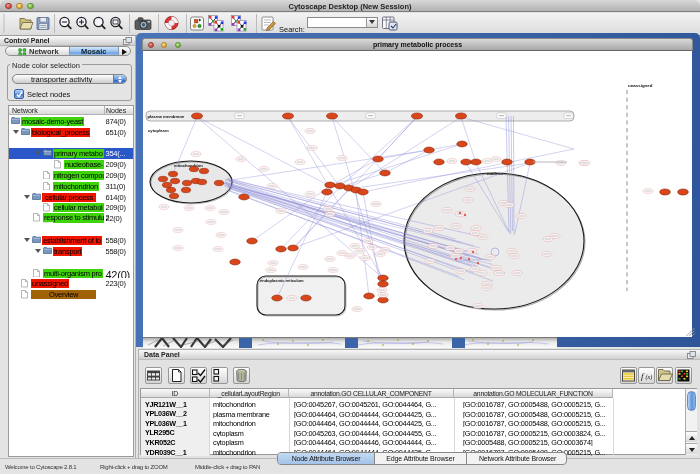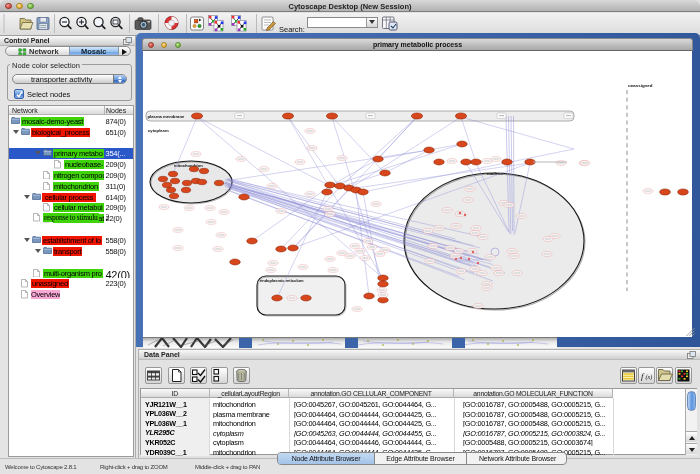--- a/index.html
+++ b/index.html
@@ -258,21 +258,21 @@
       <div class="abs" style="left:0;top:106.95px;width:124px;height:10.85px;overflow:hidden;white-space:nowrap;">
         <div class="abs" style="left:34px;top:1.4px;">
           <svg width="7" height="8.5" viewBox="0 0 7 8.5" style="vertical-align:-1px">
             <path d="M0.5 0.5 L4.5 0.5 L6.5 2.5 L6.5 8 L0.5 8 Z" fill="#fff" stroke="#999" stroke-width="0.7"></path>
             <path d="M4.5 0.5 L4.5 2.5 L6.5 2.5" fill="none" stroke="#999" stroke-width="0.7"></path>
           </svg>
         </div>
         <div class="abs" style="left:44px;top:1.4px;font-size:7.5px;letter-spacing:-0.25px;color:#000;background:#3fd30a;padding:0 1px;max-width:51px;overflow:hidden;">cell communicat</div>
         <div class="abs" style="left:96.5px;top:1.4px;font-size:7.5px;letter-spacing:-0.25px;color:#111;">22(0)</div>
       </div>
-      <div class="abs" style="left:0;top:106px;width:100px;height:10.85px;overflow:hidden;white-space:nowrap;font-family:Liberation Serif, serif;">
+      <div class="abs" style="left:0;top:106px;width:100px;height:10.85px;overflow:hidden;white-space:nowrap;">
         <div class="abs" style="left:24px;top:1.4px;">
           <svg width="7" height="8.5" viewBox="0 0 7 8.5" style="vertical-align:-1px">
             <path d="M0.5 0.5 L4.5 0.5 L6.5 2.5 L6.5 8 L0.5 8 Z" fill="#fff" stroke="#999" stroke-width="0.7"></path>
             <path d="M4.5 0.5 L4.5 2.5 L6.5 2.5" fill="none" stroke="#999" stroke-width="0.7"></path>
           </svg>
         </div>
         <div class="abs" style="left:34px;top:1.4px;font-size:7.5px;letter-spacing:-0.25px;color:#000;background:#3fd30a;padding:0 1px;max-width:61px;overflow:hidden;">response to stimulu</div>
         <div class="abs" style="left:96.5px;top:1.4px;font-size:7.5px;letter-spacing:-0.25px;color:#111;">264(1)</div>
       </div>
       <div class="abs" style="left:0;top:128.65px;width:124px;height:10.85px;overflow:hidden;white-space:nowrap;">
@@ -317,21 +317,21 @@
         <div class="abs" style="left:22px;top:1.4px;font-size:7.5px;letter-spacing:-0.25px;color:#000;background:#f11500;padding:0 1px;max-width:73px;overflow:hidden;">unassigned</div>
         <div class="abs" style="left:96.5px;top:1.4px;font-size:7.5px;letter-spacing:-0.25px;color:#111;">223(0)</div>
       </div>
       <div class="abs" style="left:0;top:182.90px;width:124px;height:10.85px;overflow:hidden;white-space:nowrap;">
         <div class="abs" style="left:12px;top:1.4px;">
           <svg width="7" height="8.5" viewBox="0 0 7 8.5" style="vertical-align:-1px">
             <path d="M0.5 0.5 L4.5 0.5 L6.5 2.5 L6.5 8 L0.5 8 Z" fill="#fff" stroke="#999" stroke-width="0.7"></path>
             <path d="M4.5 0.5 L4.5 2.5 L6.5 2.5" fill="none" stroke="#999" stroke-width="0.7"></path>
           </svg>
         </div>
-        <div class="abs" style="left:22px;top:1.4px;font-size:7.5px;letter-spacing:-0.25px;color:#000;background:#f9a8d4;padding:0 0;max-width:73px;overflow:hidden;">Overview</div>
+        <div class="abs" style="left:22px;top:1.4px;font-size:7.5px;letter-spacing:-0.25px;color:#000;background:#a16207;padding:0 18px;max-width:73px;overflow:hidden;">Overview</div>
         <div class="abs" style="left:114px;top:1.4px;font-size:7.5px;letter-spacing:-0.25px;color:#111;margin-top:25px;">8(0)</div>
       </div>
     </div>
 <div class="abs" style="left:136px;top:32.5px;width:564px;height:314.5px;background:linear-gradient(100deg,#4a74b8,#2e5598);border-radius:5px 5px 0 0;">
  <div class="abs" style="left:6px;top:5px;width:551px;height:13px;background:linear-gradient(#d9d9d9,#a8a8a8);border:1px solid #888;border-bottom:1px solid #666;border-radius:3px 3px 0 0;">
   <div class="lt abs" style="width:6px;height:6px;left:4.5px;top:3px;background:radial-gradient(circle at 35% 30%,#f0a8a0,#da5247 55%,#b33a30);border:0.5px solid #9a3b31;"></div>
   <div class="lt abs" style="width:6px;height:6px;left:18px;top:3px;background:radial-gradient(circle at 35% 30%,#ffe9b0,#e8b33c 55%,#c28f28);border:0.5px solid #ad8426;"></div>
   <div class="lt abs" style="width:6px;height:6px;left:31.5px;top:3px;background:radial-gradient(circle at 35% 30%,#d2f0a8,#7fbf4a 55%,#5f9c33);border:0.5px solid #5b8f33;"></div>
   <div class="abs" style="left:0;top:2.4px;width:100%;text-align:center;font-size:7px;font-weight:bold;color:#111;">primary metabolic process</div>
  </div>
@@ -806,21 +806,21 @@
         <div class="abs" style="left:72px;top:1.5px;font-size:7.3px;letter-spacing:-0.25px;color:#000;">plasma membrane</div>
         <div class="abs" style="left:153px;top:1.5px;font-size:7.3px;letter-spacing:-0.22px;color:#000;">[GO:0044464, GO:0044444, GO:0044425, G...</div>
         <div class="abs" style="left:322px;top:1.5px;font-size:7.3px;letter-spacing:-0.22px;color:#000;">[GO:0016787, GO:0005488, GO:0005215, G...</div>
       </div>
       <div class="abs" style="left:0;top:28.6px;width:472px;height:9.6px;background:transparent;white-space:nowrap;overflow:hidden;">
         <div class="abs" style="left:4px;top:1.3px;font-size:7.2px;font-weight:bold;letter-spacing:-0.3px;color:#000;">YPL036W__1</div>
         <div class="abs" style="left:72px;top:1.5px;font-size:7.3px;letter-spacing:-0.25px;color:#000;">mitochondrion</div>
         <div class="abs" style="left:153px;top:1.5px;font-size:7.3px;letter-spacing:-0.22px;color:#000;">[GO:0044464, GO:0044444, GO:0044425, G...</div>
         <div class="abs" style="left:322px;top:1.5px;font-size:7.3px;letter-spacing:-0.22px;color:#000;">[GO:0016787, GO:0005488, GO:0005215, G...</div>
       </div>
-      <div class="abs" style="left:0;top:38.2px;width:472px;height:9.6px;background:transparent;white-space:nowrap;overflow:hidden;font-style:italic;">
+      <div class="abs" style="left:0;top:38.2px;width:472px;height:9.6px;background:transparent;white-space:nowrap;overflow:hidden;">
         <div class="abs" style="left:4px;top:1.3px;font-size:7.2px;font-weight:bold;letter-spacing:-0.3px;color:#000;">YLR295C</div>
         <div class="abs" style="left:72px;top:1.5px;font-size:7.3px;letter-spacing:-0.25px;color:#000;">cytoplasm</div>
         <div class="abs" style="left:153px;top:1.5px;font-size:7.3px;letter-spacing:-0.22px;color:#000;">[GO:0045263, GO:0044444, GO:0044455, G...</div>
         <div class="abs" style="left:322px;top:1.5px;font-size:7.3px;letter-spacing:-0.22px;color:#000;">[GO:0016787, GO:0005215, GO:0003824, G...</div>
       </div>
       <div class="abs" style="left:0;top:47.8px;width:472px;height:9.6px;background:transparent;white-space:nowrap;overflow:hidden;">
         <div class="abs" style="left:4px;top:1.3px;font-size:7.2px;font-weight:bold;letter-spacing:-0.3px;color:#000;">YKR052C</div>
         <div class="abs" style="left:72px;top:1.5px;font-size:7.3px;letter-spacing:-0.25px;color:#000;">cytoplasm</div>
         <div class="abs" style="left:153px;top:1.5px;font-size:7.3px;letter-spacing:-0.22px;color:#000;">[GO:0044464, GO:0044446, GO:0044444, G...</div>
         <div class="abs" style="left:322px;top:1.5px;font-size:7.3px;letter-spacing:-0.22px;color:#000;">[GO:0005488, GO:0005215, GO:0003674]</div>

